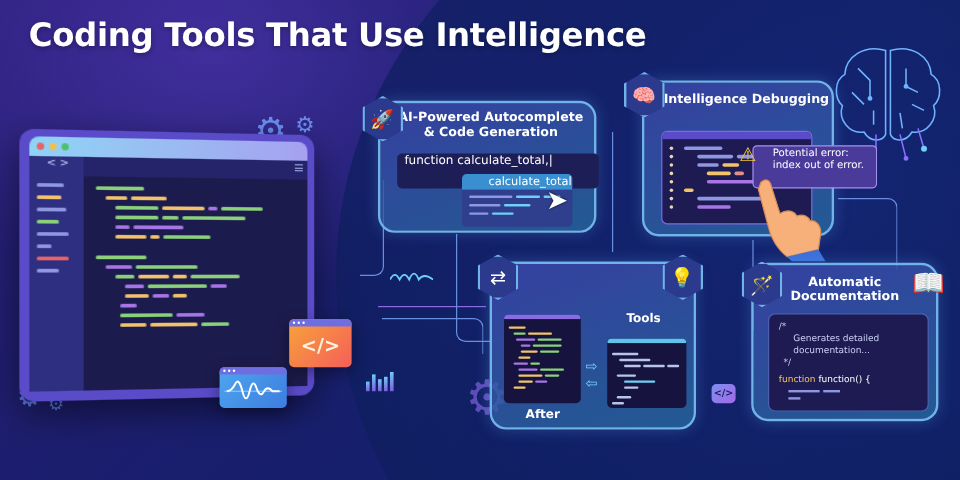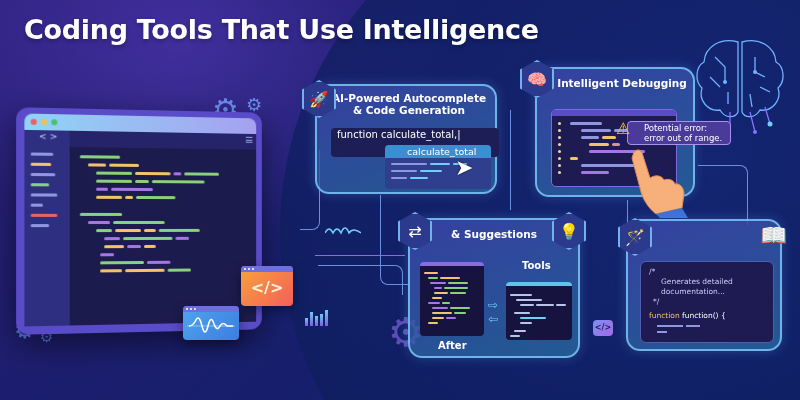--- a/index.html
+++ b/index.html
@@ -88,42 +88,42 @@
 
   
   .c1 { left: 315px; top: 84px; width: 182px; height: 110px; }
   .c1 .card-title { left: 10px; right: 4px; top: 6px; font-size: 10.5px; }
   .ac-input {
     position: absolute; left: 14px; top: 42px; width: 168px; height: 29px;
     background: #1d1e55; border-radius: 4px; font-size: 10px; color: #fff; padding: 1px 6px;
     font-family: "DejaVu Sans", sans-serif;
   }
   .ac-drop {
-    position: absolute; left: 68px; top: 59px; width: 106px; height: 44px; border-radius: 4px;
+    position: absolute; left: 68px; top: 59px; width: 92px; height: 44px; border-radius: 4px;
     background: #2f3f8d; overflow: hidden;
   }
   .ac-drop .hl { height: 13px; background: #3a8fd0; color: #fff; font-size: 9.5px; padding-left: 22px; line-height: 13px; }
   .ac-drop .rows { padding: 5px 6px; }
   .ac-drop .rows div { display: flex; gap: 3px; margin-bottom: 5px; }
   .ac-drop .rows span { height: 2px; border-radius: 2px; display: inline-block; }
   .cursor { position: absolute; left: 455px; top: 155px; font-size: 22px; color: #fff; text-shadow: 0 0 2px #000; }
 
   
   .c2 { left: 535px; top: 67px; width: 160px; height: 130px; }
   .c2 .card-title { left: 16px; right: 2px; top: 8px; font-size: 10.5px; }
   .dbg-editor {
     position: absolute; left: 14px; top: 40px; width: 126px; height: 78px; border-radius: 5px;
     background: #1d1b52; border: 1px solid #7c6be0; overflow: hidden;
   }
   .dbg-editor .top { height: 6px; background: #5a4bc8; }
   .dbg-editor .ln { display: flex; align-items: center; gap: 3px; height: 7px; margin-left: 6px; }
   .dbg-editor .ln b { width: 3px; height: 3px; background: #e6d7b0; border-radius: 50%; display:block; margin-right: 6px; }
   .dbg-editor .ln span { height: 3px; border-radius: 2px; display: inline-block; }
   .err-tip {
-    position: absolute; left: 627px; top: 121px; width: 104px; height: 24px;
+    position: absolute; left: 627px; top: 121px; width: 104px; height: 36px;
     background: #4a3a9a; border: 1px solid #a890f0; border-radius: 4px;
     font-size: 8.5px; color: #fff; padding: 2px 4px 0 16px; line-height: 1.15;
   }
   .warn { position: absolute; left: 616px; top: 119px; font-size: 16px; color: #f4c430; }
   .hand {
     position: absolute; left: 630px; top: 148px; width: 44px; height: 60px;
   }
 
   
   .c3 { left: 408px; top: 218px; width: 172px; height: 140px; }
@@ -340,21 +340,21 @@
           <span style="width:18px;background:#6fd0f5"></span>
         </div>
     </div>
   </div>
 </div>
 <div class="hex" style="left:302px;top:80px;">🚀</div>
 <div class="cursor">➤</div>
 
 <div class="card c2">
   <div class="card-title">
-    <div>Intelligent Debugging</div>
+    <div>Intelligence Debugging</div>
   </div>
   <div class="dbg-editor">
     <div class="top"></div>
     <div style="padding-top:4px;">
       <div class="ln">
           <b></b>
           <span style="width:32px;background:#8f97e0"></span>
         </div>
       <div class="ln">
           <b></b>
@@ -392,33 +392,32 @@
           <b></b>
           <span style="width:8px;background:transparent"></span>
           <span style="width:28px;background:#a875e6"></span>
         </div>
     </div>
   </div>
 </div>
 <div class="hex" style="left:520px;top:60px;">🧠</div>
 <div class="err-tip">
   <div>Potential error:</div>
-  <div>error out of range.</div>
+  <div>index out of error.</div>
 </div>
 <div class="warn">⚠</div>
 <div class="hand">
   <svg width="60" height="70" viewBox="0 0 60 70">
     <path d="M4 4 C8 0 12 2 13 8 L20 30 C26 26 32 28 34 32 C40 30 44 33 45 36 C50 35 54 40 54 46 L52 60 L26 66 C18 60 12 50 10 40 L2 10 Z" fill="#f7b07a" stroke="#d88a58" stroke-width="1"></path>
     <path d="M26 66 L52 60 L58 70 L30 70 Z" fill="#3d6fd8"></path>
   </svg>
 </div>
 
 <div class="card c3">
   <div class="card-title">
-    <div>&amp; Suggestions</div>
   </div>
   <div class="ref-before">
     <div>
         <span style="width:14px;background:#f2c36b"></span>
       </div>
     <div style="margin-left:4px">
         <span style="width:10px;background:#8bd07a"></span>
         <span style="width:20px;background:#f2c36b"></span>
       </div>
     <div style="margin-left:6px">
@@ -485,20 +484,24 @@
         <span style="width:10px;background:#b8c4e8"></span>
       </div>
   </div>
   <div class="lbl" style="left:28px;top:120px;">After</div>
   <div class="lbl" style="left:112px;top:40px;">Tools</div>
 </div>
 <div class="hex" style="left:398px;top:212px;">⇄</div>
 <div class="hex" style="left:552px;top:212px;">💡</div>
 
 <div class="card c4">
+  <div class="card-title">
+    <div>Automatic</div>
+    <div>Documentation</div>
+  </div>
   <div class="doc-code">
     <div>/*</div>
     <div style="padding-left:12px">Generates detailed</div>
     <div style="padding-left:12px">documentation...</div>
     <div style="padding-left:4px">*/</div>
     <div style="margin-top:3px;">
       <span class="fn">function</span>
       <span class="fn2">function() {</span>
     </div>
     <div style="display:flex;gap:3px;margin-top:4px;margin-left:8px;">

